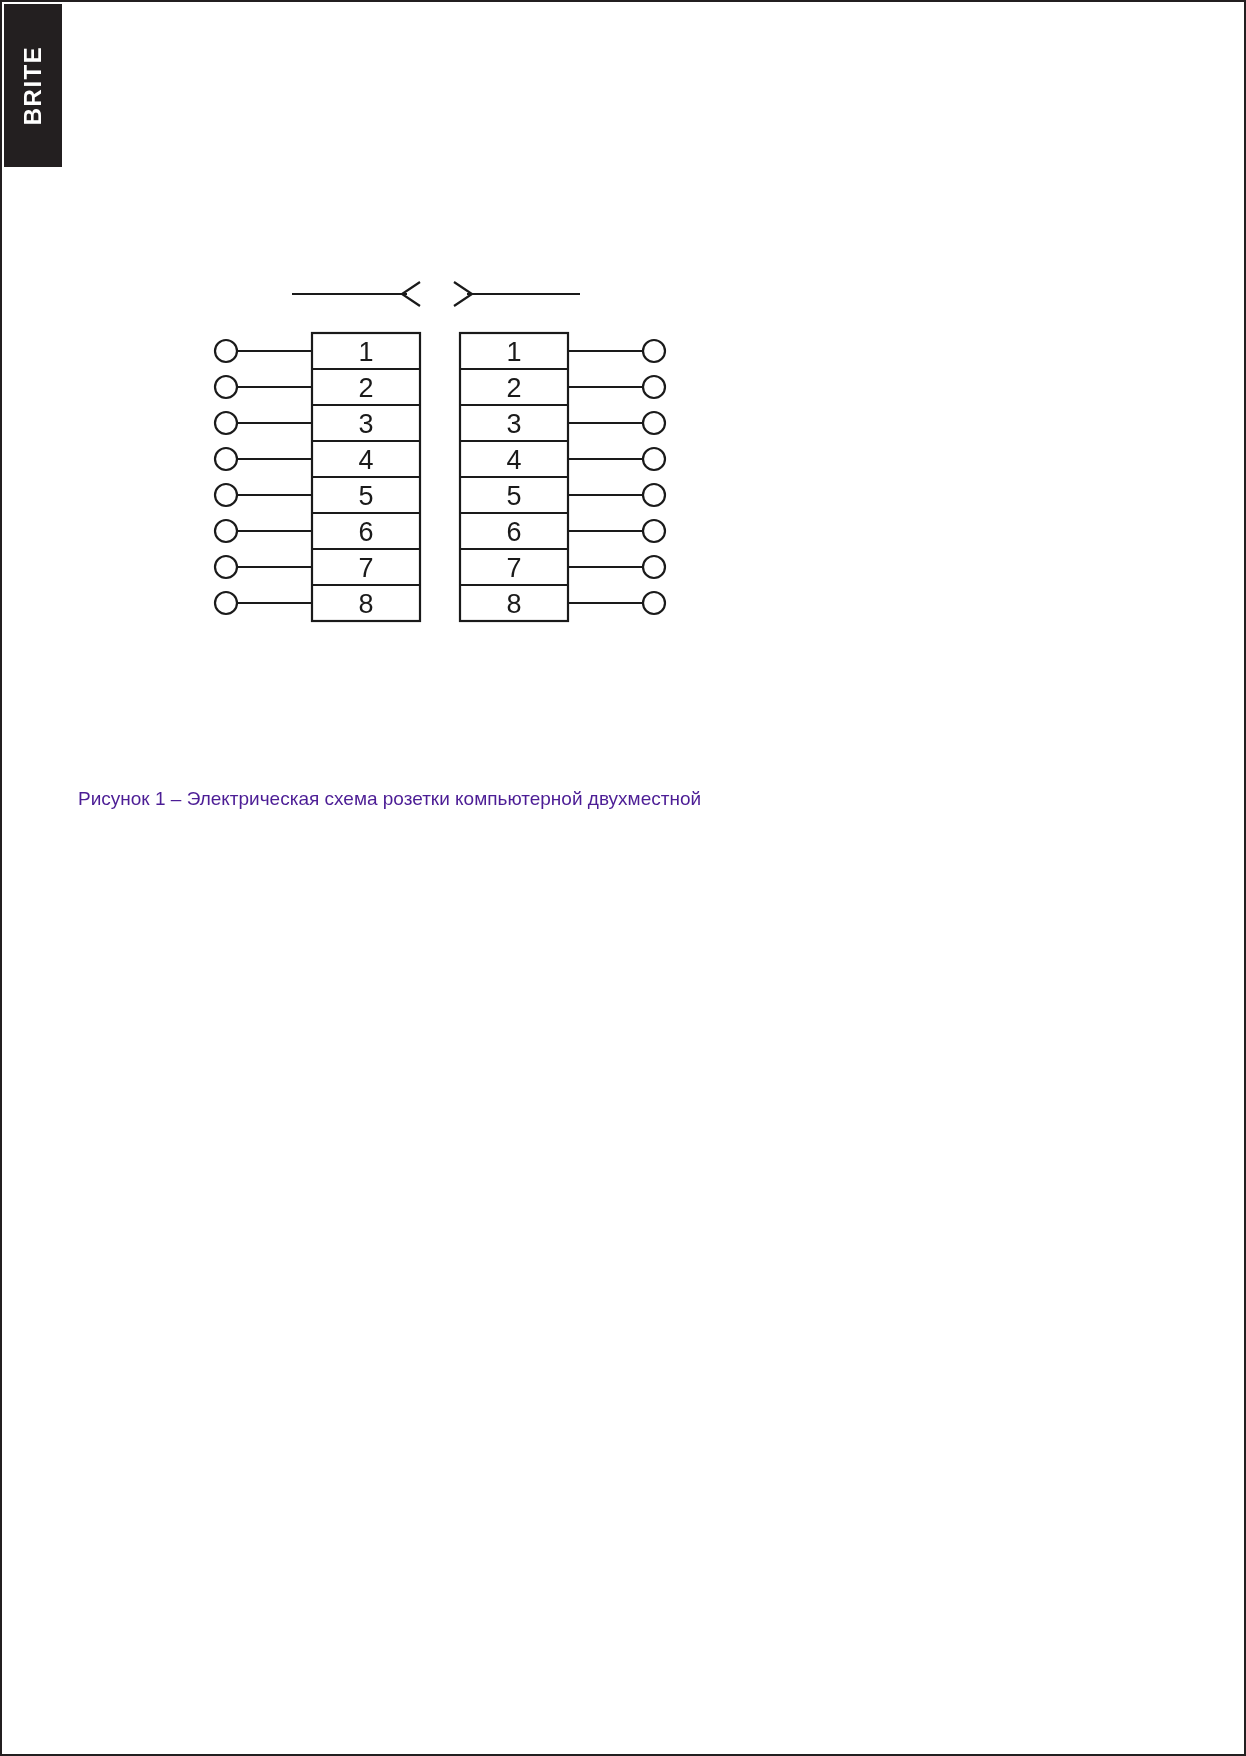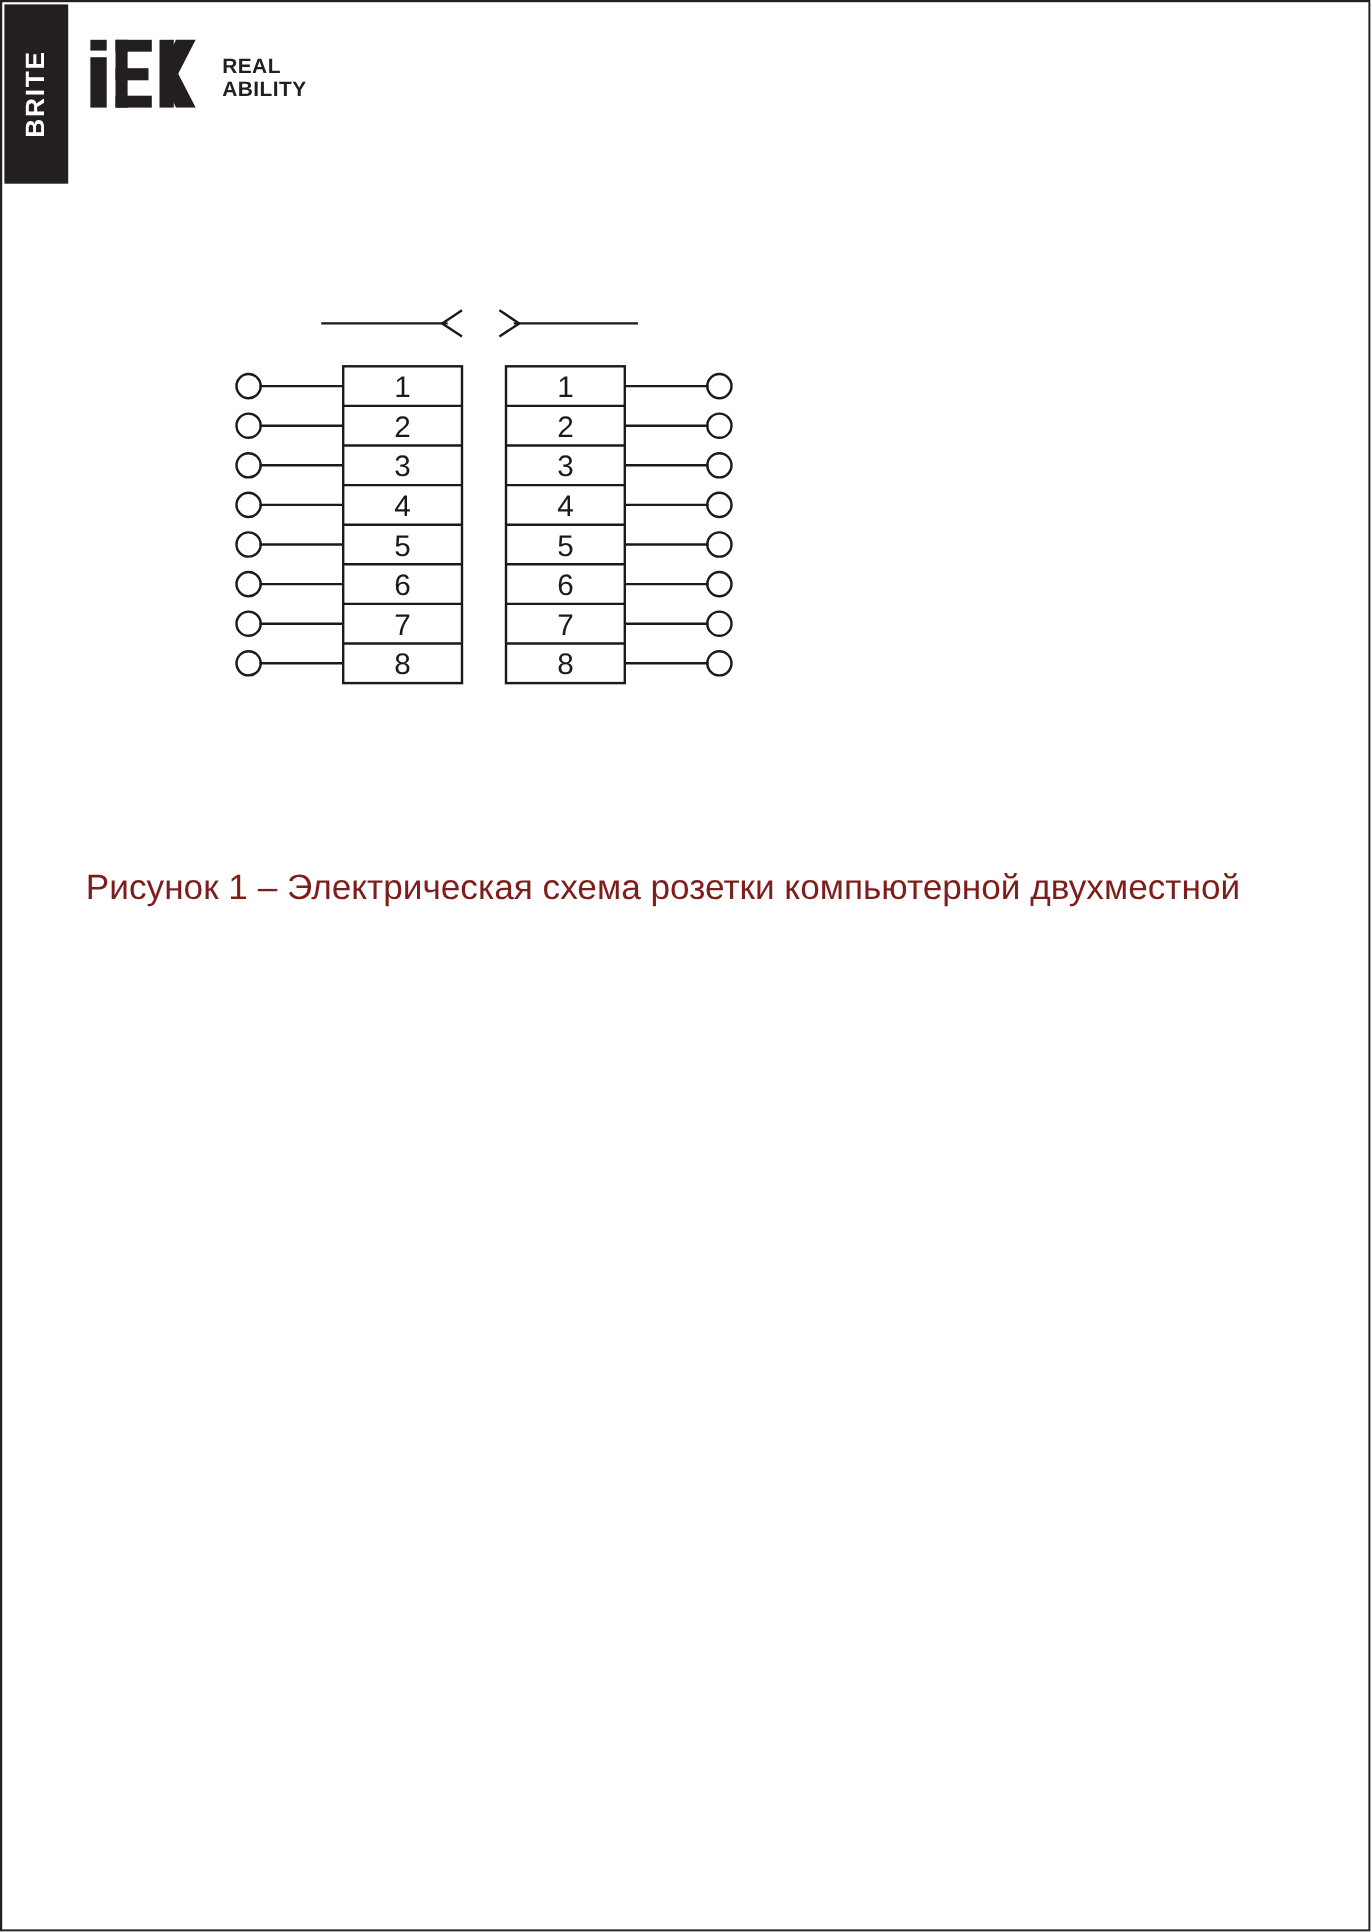--- a/index.html
+++ b/index.html
@@ -89,55 +89,34 @@
     font-size: 27px;
     fill: #1a1a1a;
   }
 
   
   .caption {
     position: absolute;
     left: 76px;
     top: 786px;
     width: 1100px;
-    font-size: 32px;
-    color: #7f1d1d;
+    font-size: 19px;
+    color: #4c1d95;
     white-space: nowrap;
   }
 </style>
 </head>
 <body>
 
 <div class="page">
 
   <div class="brand-tab">
     <div class="brand-tab-label">BRITE</div>
   </div>
 
-  <div class="logo-block">
-    <span class="logo-mark">
-      <svg width="104" height="62" viewBox="0 0 104 62" xmlns="http://www.w3.org/2000/svg">
-
-        <rect x="0" y="0" width="15" height="10" fill="#231f20"></rect>
-        <rect x="0" y="16" width="15" height="46" fill="#231f20"></rect>
-
-        <rect x="23" y="0" width="33" height="11" fill="#231f20"></rect>
-        <rect x="23" y="26" width="30" height="11" fill="#231f20"></rect>
-        <rect x="23" y="51" width="33" height="11" fill="#231f20"></rect>
-        <rect x="23" y="0" width="11" height="62" fill="#231f20"></rect>
-
-        <rect x="63" y="0" width="13" height="62" fill="#231f20"></rect>
-        <polygon points="78,0 96,0 80,31 96,62 78,62 64,31" fill="#231f20"></polygon>
-      </svg>
-    </span>
-    <span class="logo-tagline">
-      <span>REAL</span>
-      <span>ABILITY</span>
-    </span>
-  </div>
 
   <div class="schematic">
     <svg width="520" height="370" viewBox="0 0 520 370" xmlns="http://www.w3.org/2000/svg">
       <g fill="none" stroke="#1a1a1a" stroke-width="2.2">
 
         <line x1="90" y1="37" x2="205" y2="37"></line>
         <polyline points="218,25 200,37 218,49"></polyline>
         <polyline points="252,25 270,37 252,49"></polyline>
         <line x1="265" y1="37" x2="378" y2="37"></line>
 

